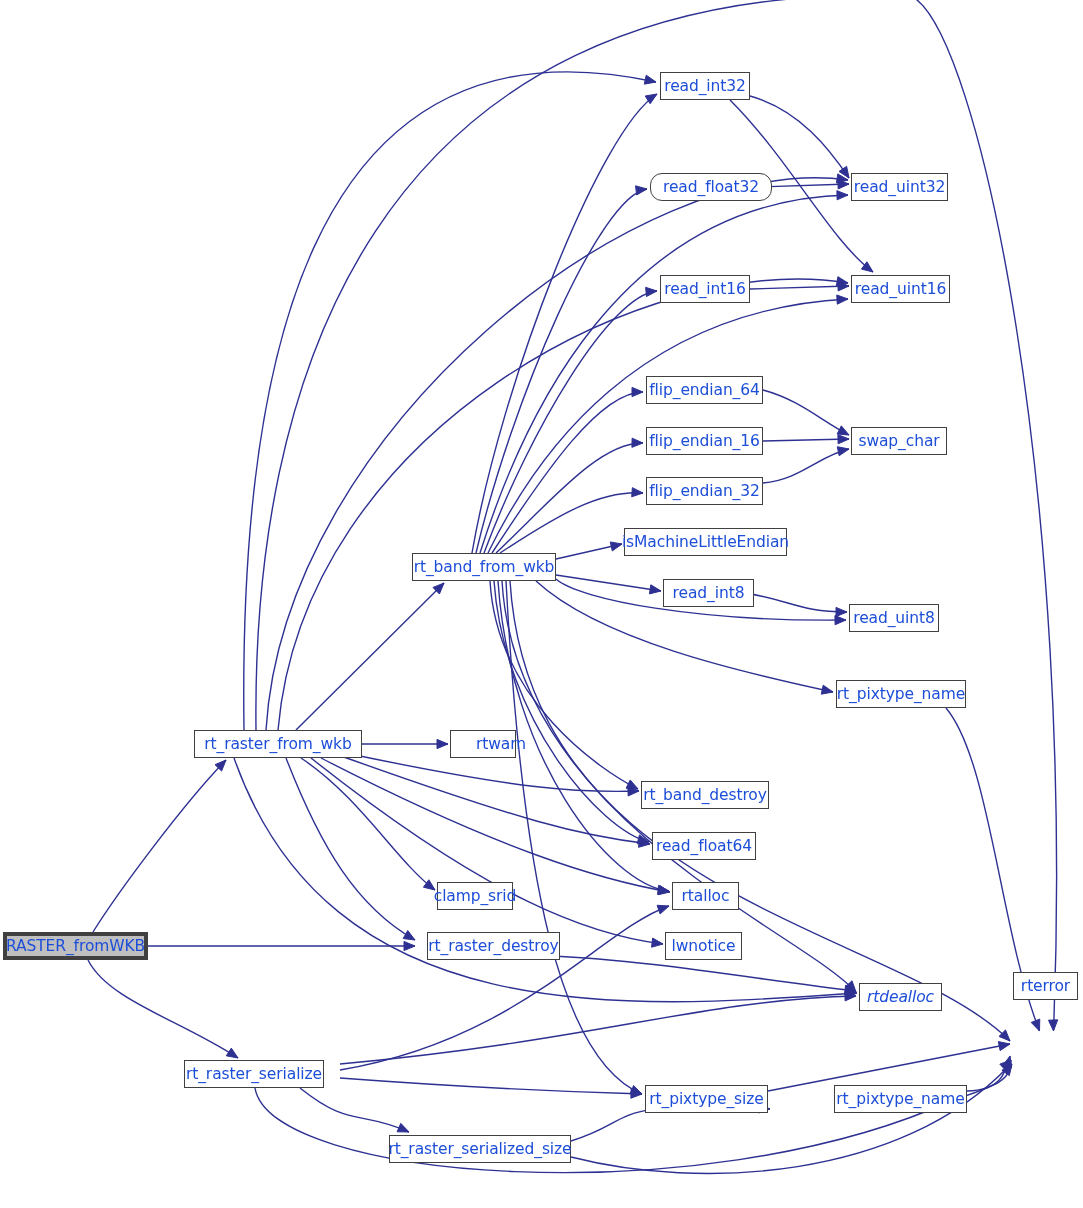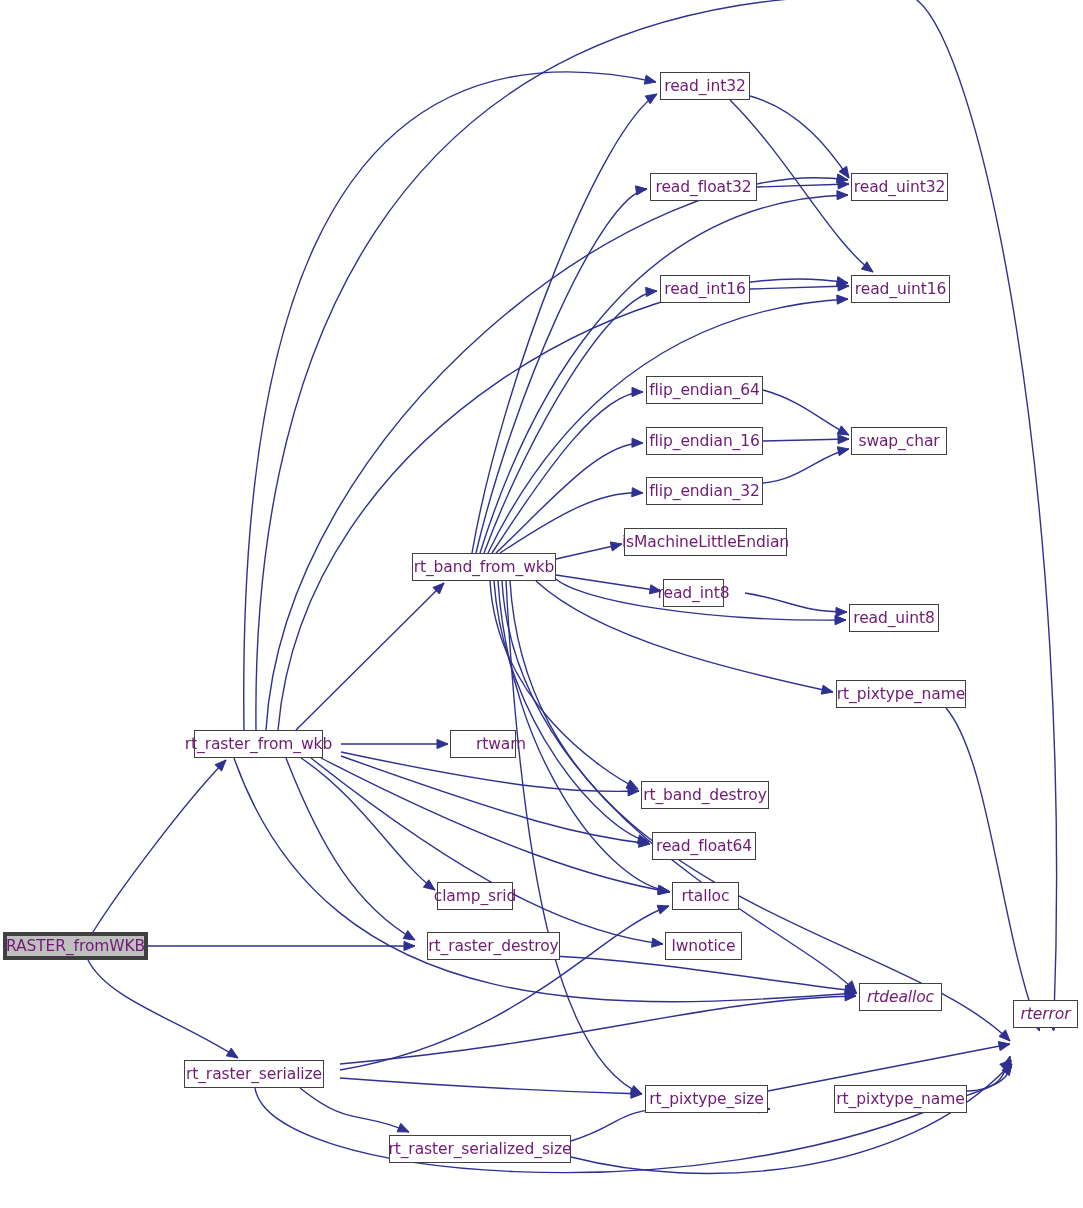--- a/index.html
+++ b/index.html
@@ -3,21 +3,21 @@
 <meta charset="utf-8">
 <style>
   html,body{margin:0;padding:0;background:#ffffff;}
   #canvas{position:relative;width:1083px;height:1208px;background:#ffffff;
           font-family:"DejaVu Sans","Liberation Sans",sans-serif;overflow:hidden;}
   svg#edges{position:absolute;left:0;top:0;width:1083px;height:1208px;}
   svg#edges path{fill:none;stroke:#2e3192;stroke-width:1.4;}
   svg#edges polygon{fill:#2e3192;stroke:#2e3192;stroke-width:1;}
   .node{position:absolute;box-sizing:border-box;border:1px solid #404040;
         background:#ffffff;display:flex;align-items:center;justify-content:center;
-        font-size:15.5px;color:#701a75;white-space:nowrap;height:28px;
+        font-size:15.5px;color:#1d4ed8;white-space:nowrap;height:28px;
         letter-spacing:-0.1px;}
   .node.root{background:#bfbfbf;border:4px solid #404040;}
 </style>
 </head>
 <body>
 
 <div id="canvas">
   <svg id="edges" viewBox="0 0 1083 1208">
       <path d="M93,932 C118,892 184,803 226,760"></path>
       <polygon points="226,760 221.60459566171858,771.0833397810866 215.0231348130277,764.654936161435"></polygon>
@@ -123,42 +123,42 @@
       <path d="M255,1088 C270,1180 700,1215 953,1100"></path>
       <polygon points="1011,1060 1006.0869607384953,1070.8637951570763 999.8158841462806,1064.1322575634372"></polygon>
       <path d="M953,1100 C1000,1085 1010,1080 1011,1060"></path>
       <path d="M571,1141 C640,1120 600,1100 770,1109"></path>
       <polygon points="770,1109 758.7721940471914,1113.0120285998578 759.2585717456808,1103.824894295059"></polygon>
       <path d="M571,1157 C700,1190 900,1180 1009,1066"></path>
       <polygon points="1012,1064 1009.3431973379285,1075.623312764217 1001.8597746938661,1070.2718283411493"></polygon>
     </svg>
   <div id="nodes">
       <div class="node root" style="left: 3px; top: 932px; width: 145px;">RASTER_fromWKB</div>
-      <div class="node" style="left: 194px; top: 730px; width: 129px;">rt_raster_from_wkb</div>
+      <div class="node" style="left: 194px; top: 730px; width: 168px;">rt_raster_from_wkb</div>
       <div class="node" style="left: 184px; top: 1060px; width: 140px;">rt_raster_serialize</div>
       <div class="node" style="left: 417px; top: 932px; width: 133px; margin-left: 10px;">rt_raster_destroy</div>
       <div class="node" style="left: 389px; top: 1135px; width: 182px;">rt_raster_serialized_size</div>
       <div class="node" style="left: 412px; top: 553px; width: 144px;">rt_band_from_wkb</div>
       <div class="node" style="left: 450px; top: 730px; width: 66px; padding-left: 36px;">rtwarn</div>
       <div class="node" style="left: 437px; top: 882px; width: 76px;">clamp_srid</div>
       <div class="node" style="left: 660px; top: 72px; width: 90px;">read_int32</div>
-      <div class="node" style="left: 650px; top: 173px; width: 107px;">read_float32</div>
+      <div class="node" style="left: 650px; top: 173px; width: 122px; border-radius: 12px;">read_float32</div>
       <div class="node" style="left: 851px; top: 173px; width: 97px;">read_uint32</div>
       <div class="node" style="left: 660px; top: 275px; width: 90px;">read_int16</div>
       <div class="node" style="left: 851px; top: 275px; width: 99px;">read_uint16</div>
       <div class="node" style="left: 646px; top: 376px; width: 117px;">flip_endian_64</div>
       <div class="node" style="left: 646px; top: 427px; width: 117px;">flip_endian_16</div>
       <div class="node" style="left: 646px; top: 477px; width: 117px;">flip_endian_32</div>
       <div class="node" style="left: 851px; top: 427px; width: 96px;">swap_char</div>
       <div class="node" style="left: 624px; top: 528px; width: 163px;">isMachineLittleEndian</div>
-      <div class="node" style="left: 663px; top: 579px; width: 61px;">read_int8</div>
+      <div class="node" style="left: 663px; top: 579px; width: 91px;">read_int8</div>
       <div class="node" style="left: 849px; top: 604px; width: 90px;">read_uint8</div>
       <div class="node" style="left: 836px; top: 680px; width: 130px;">rt_pixtype_name</div>
       <div class="node" style="left: 641px; top: 781px; width: 128px;">rt_band_destroy</div>
       <div class="node" style="left: 652px; top: 832px; width: 104px;">read_float64</div>
       <div class="node" style="left: 672px; top: 882px; width: 67px;">rtalloc</div>
       <div class="node" style="left: 665px; top: 932px; width: 77px;">lwnotice</div>
       <div class="node" style="left: 859px; top: 983px; width: 83px; font-style: italic;">rtdealloc</div>
-      <div class="node" style="left: 1013px; top: 1000px; width: 65px; font-style: italic;">rterror</div>
+      <div class="node" style="left: 1013px; top: 972px; width: 65px;">rterror</div>
       <div class="node" style="left: 645px; top: 1085px; width: 123px;">rt_pixtype_size</div>
       <div class="node" style="left: 834px; top: 1085px; width: 133px;">rt_pixtype_name</div>
     </div>
 </div>
 
 </body></html>

